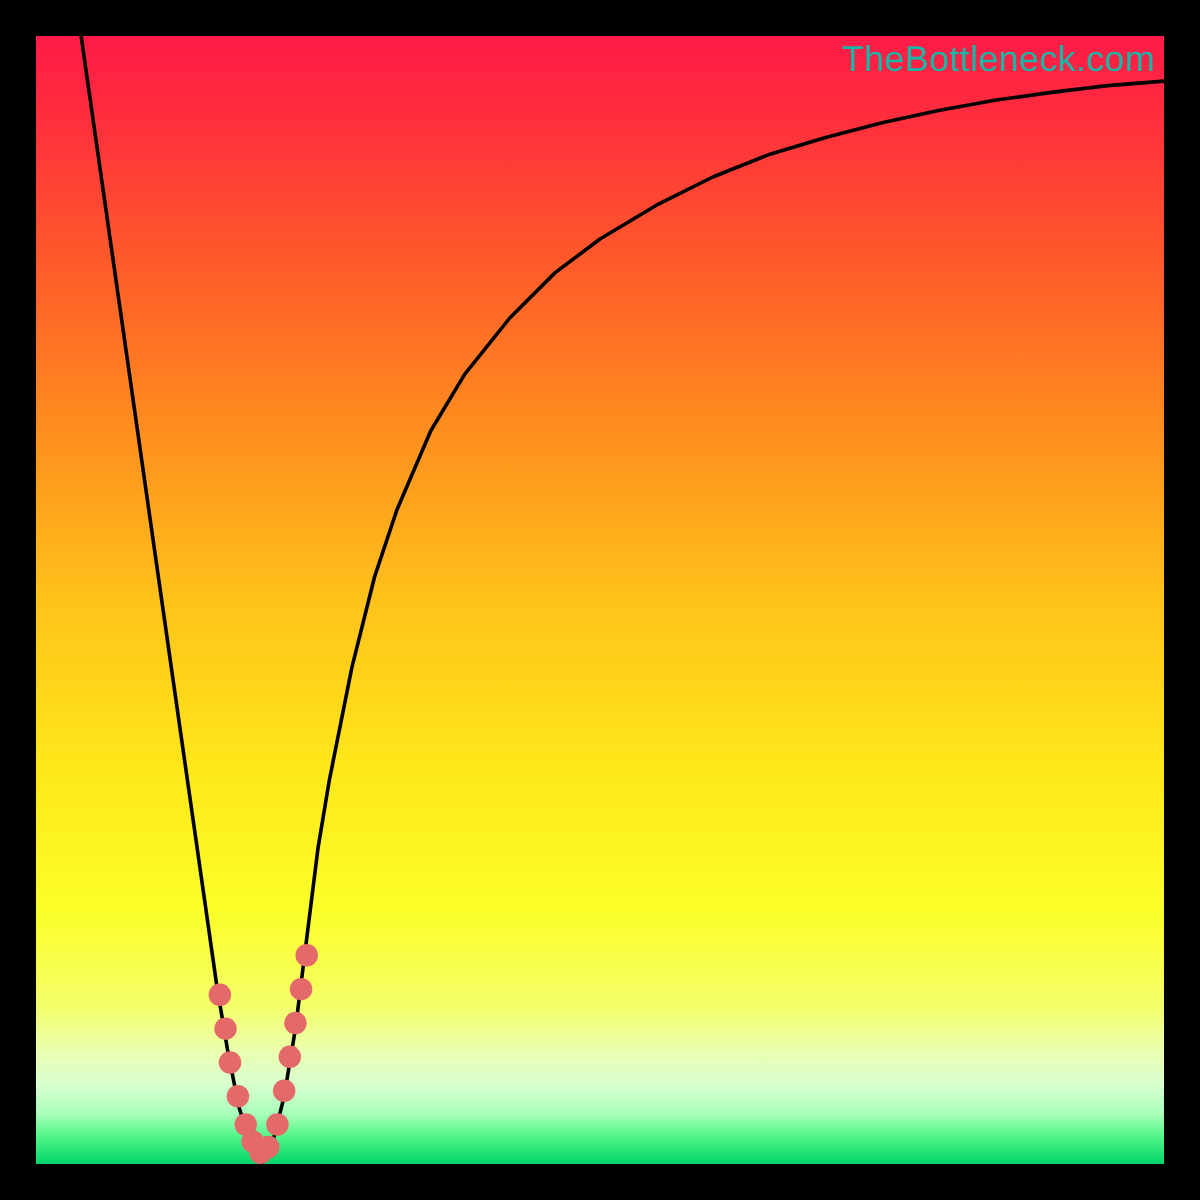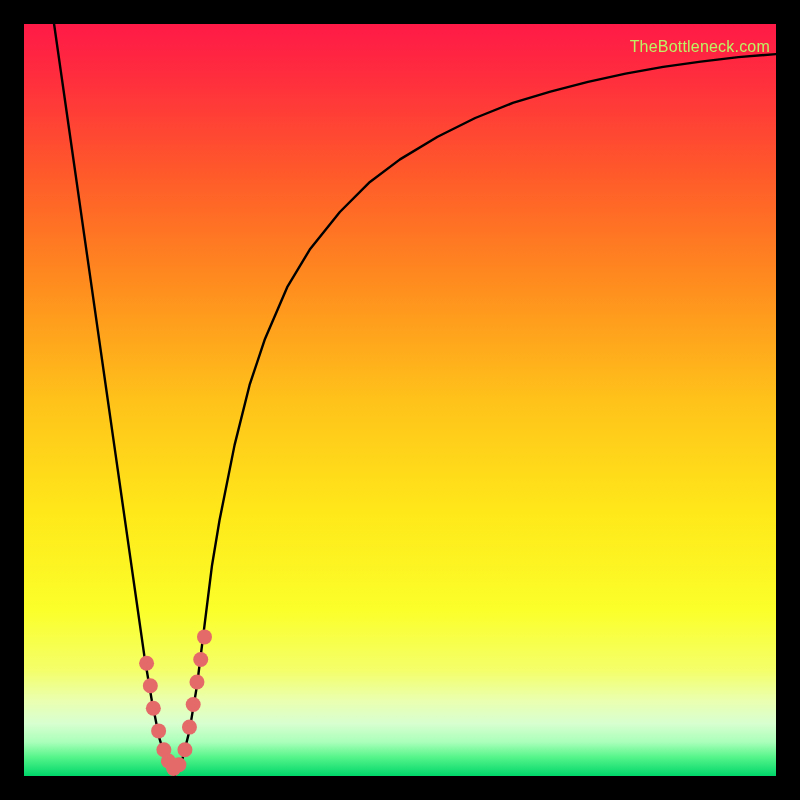--- a/index.html
+++ b/index.html
@@ -24,24 +24,24 @@
     width: 752px;
     height: 752px;
     overflow: hidden;
   }
   .gradient-bg {
     position: absolute;
     inset: 0;
   }
   .watermark {
     position: absolute;
-    top: 14px;
+    top: 2px;
     right: 6px;
-    color: #bef264;
-    font-size: 16px;
+    color: #14b8a6;
+    font-size: 24px;
     font-weight: 500;
     letter-spacing: 0.2px;
     user-select: none;
   }
   svg.curve {
     position: absolute;
     inset: 0;
   }
 </style>
 </head>

